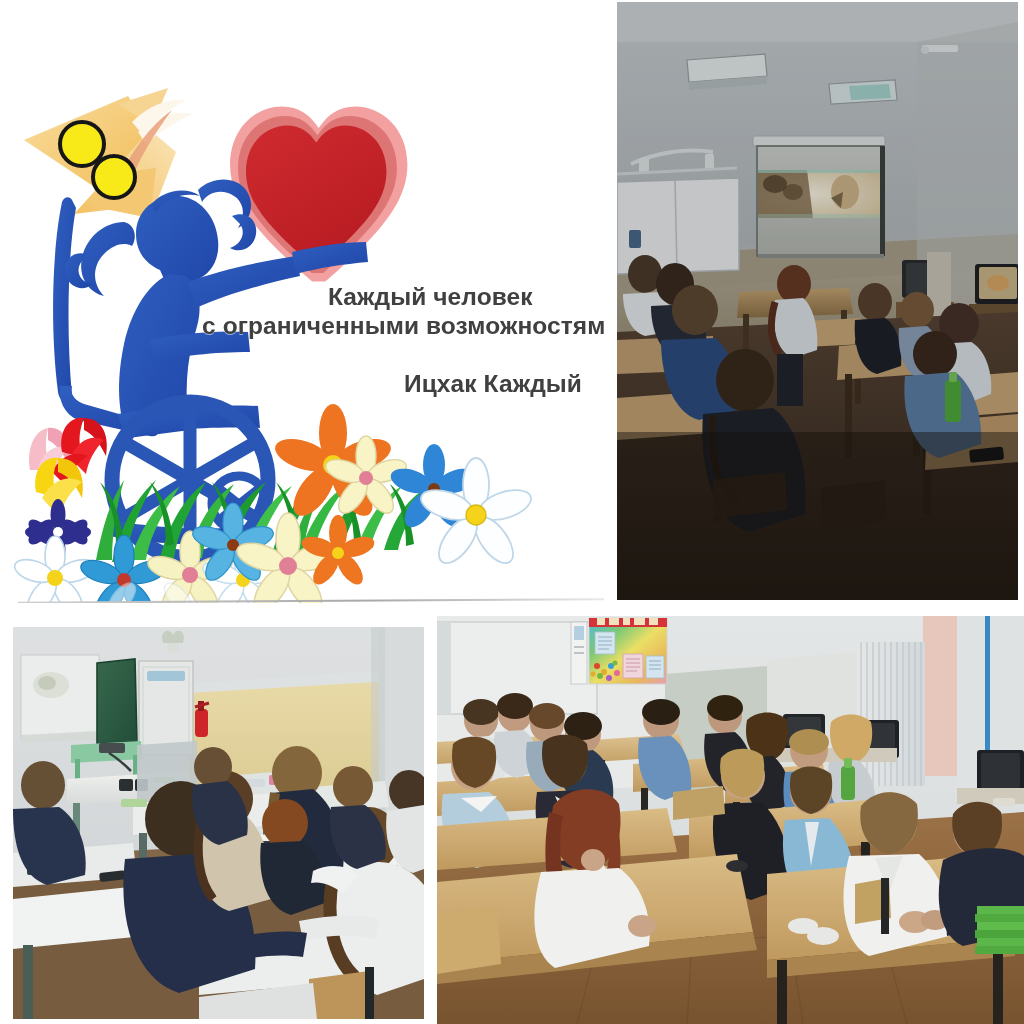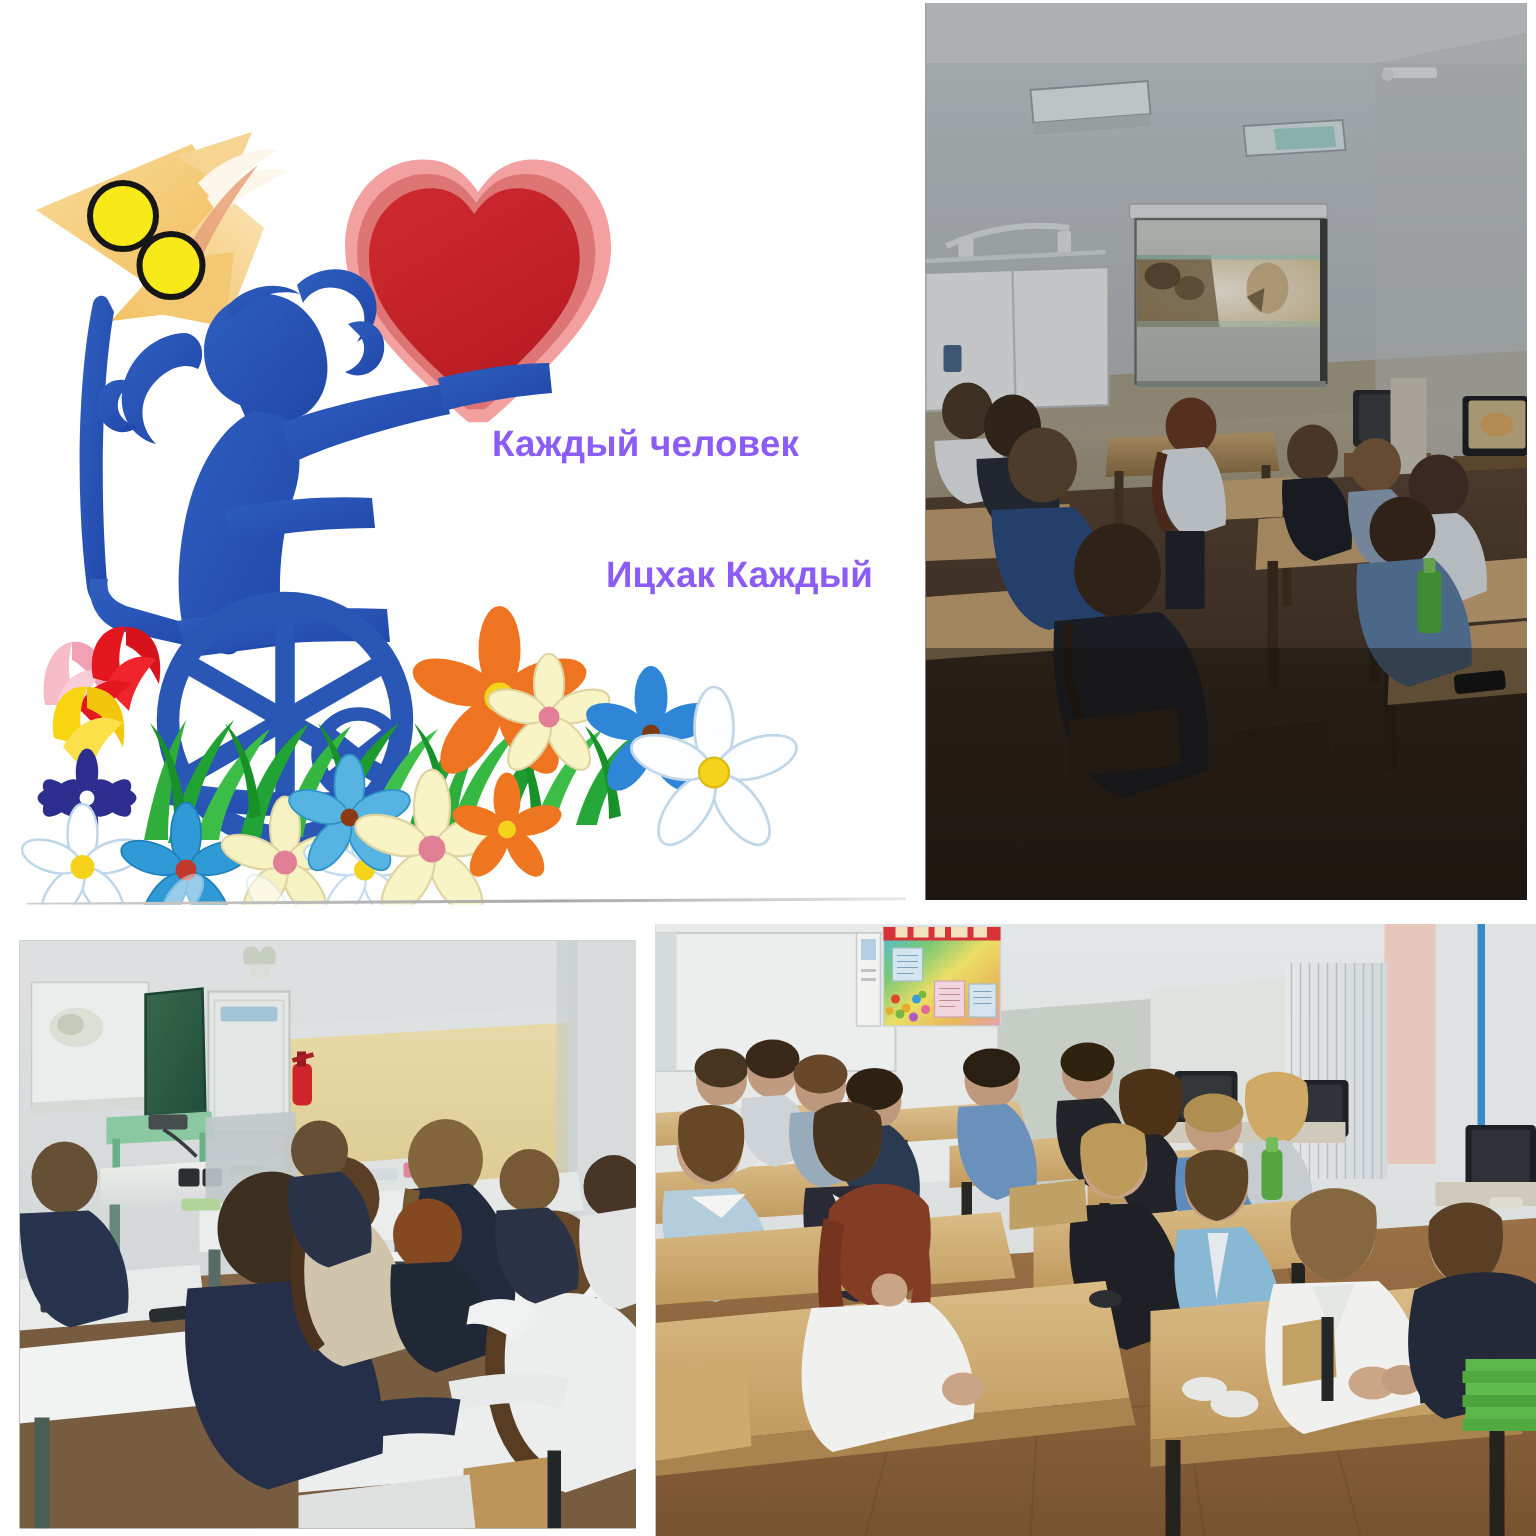--- a/index.html
+++ b/index.html
@@ -10,21 +10,21 @@
 
   
   .poster{position:absolute;left:0;top:0;width:604px;height:603px;background:#fff;overflow:hidden;}
   .poster-rule{position:absolute;left:18px;bottom:1px;width:586px;height:2px;
                background:linear-gradient(90deg,#cfcfcf,#a8a8a8 60%,#e8e8e8);transform:rotate(-0.35deg);}
 
   .art{position:absolute;left:0;top:0;width:604px;height:603px;}
 
   
   .quote{position:absolute;left:180px;top:283px;width:425px;height:125px;overflow:hidden;}
-  .qline{font-weight:bold;color:#8b5cf6;letter-spacing:.1px;white-space:nowrap;
+  .qline{font-weight:bold;color:#404040;letter-spacing:.1px;white-space:nowrap;
          text-shadow:0 1px 0 rgba(255,255,255,.55);}
   .q1{position:absolute;left:148px;top:0px;font-size:24.5px;}
   .q2{position:absolute;left:22px;top:29px;font-size:24.5px;}
   .q3{position:absolute;left:168px;top:58px;font-size:24.5px;}
   .q4{position:absolute;left:224px;top:87px;font-size:24.5px;}
 
   
   .ph-tr{position:absolute;left:617px;top:2px;width:401px;height:598px;overflow:hidden;
          background:#2b2520;}
   
@@ -315,20 +315,21 @@
       <g opacity=".5" transform="translate(150,592)">
         <g fill="#ffffff" stroke="#cfe1ef" stroke-width="1.4">
           <ellipse cx="-28" cy="6" rx="9" ry="18" transform="rotate(40 -28 6)"></ellipse>
           <ellipse cx="28" cy="6" rx="9" ry="18" transform="rotate(-40 28 6)"></ellipse>
         </g>
       </g>
     </svg>
 
     <div class="quote">
       <div class="qline q1">Каждый человек</div>
+      <div class="qline q2">с ограниченными возможностям</div>
       <div class="qline q4">Ицхак Каждый</div>
     </div>
 
     <div class="poster-rule"></div>
   </div>
 
   <div class="ph-tr">
     <svg class="scene" viewBox="0 0 401 598" preserveAspectRatio="none">
       <defs>
         <linearGradient id="trWallTop" x1="0" y1="0" x2="0" y2="1">

